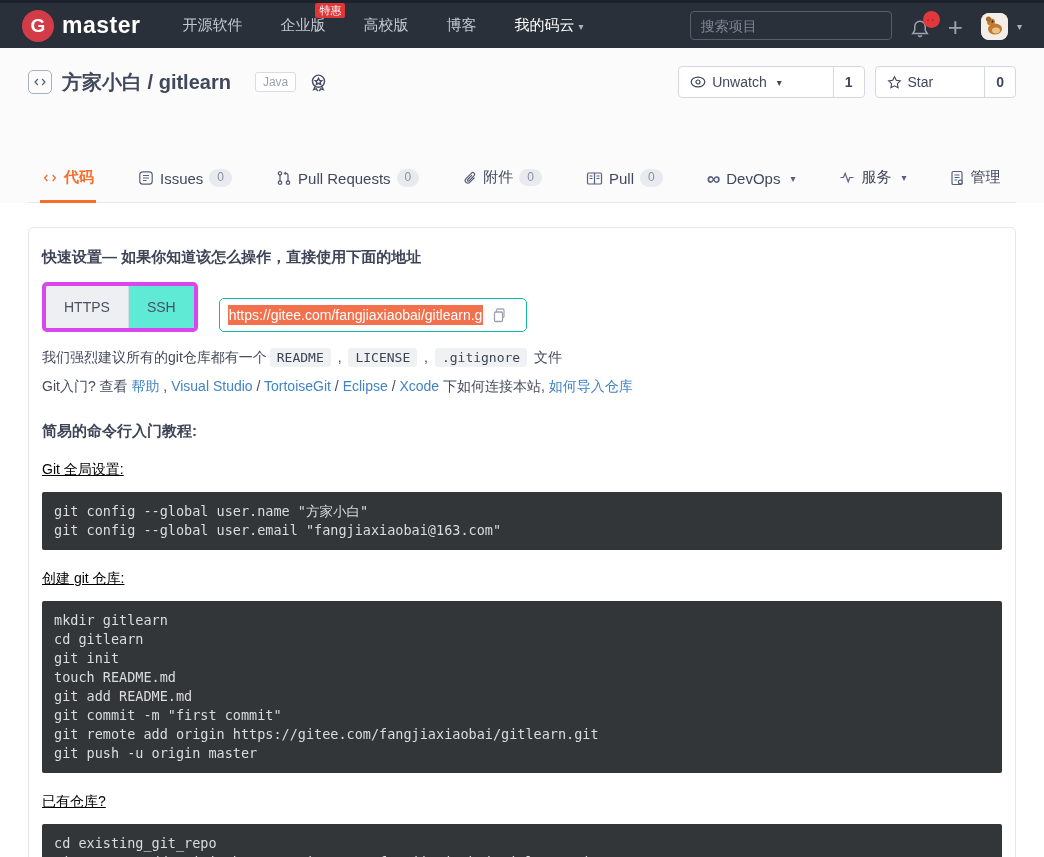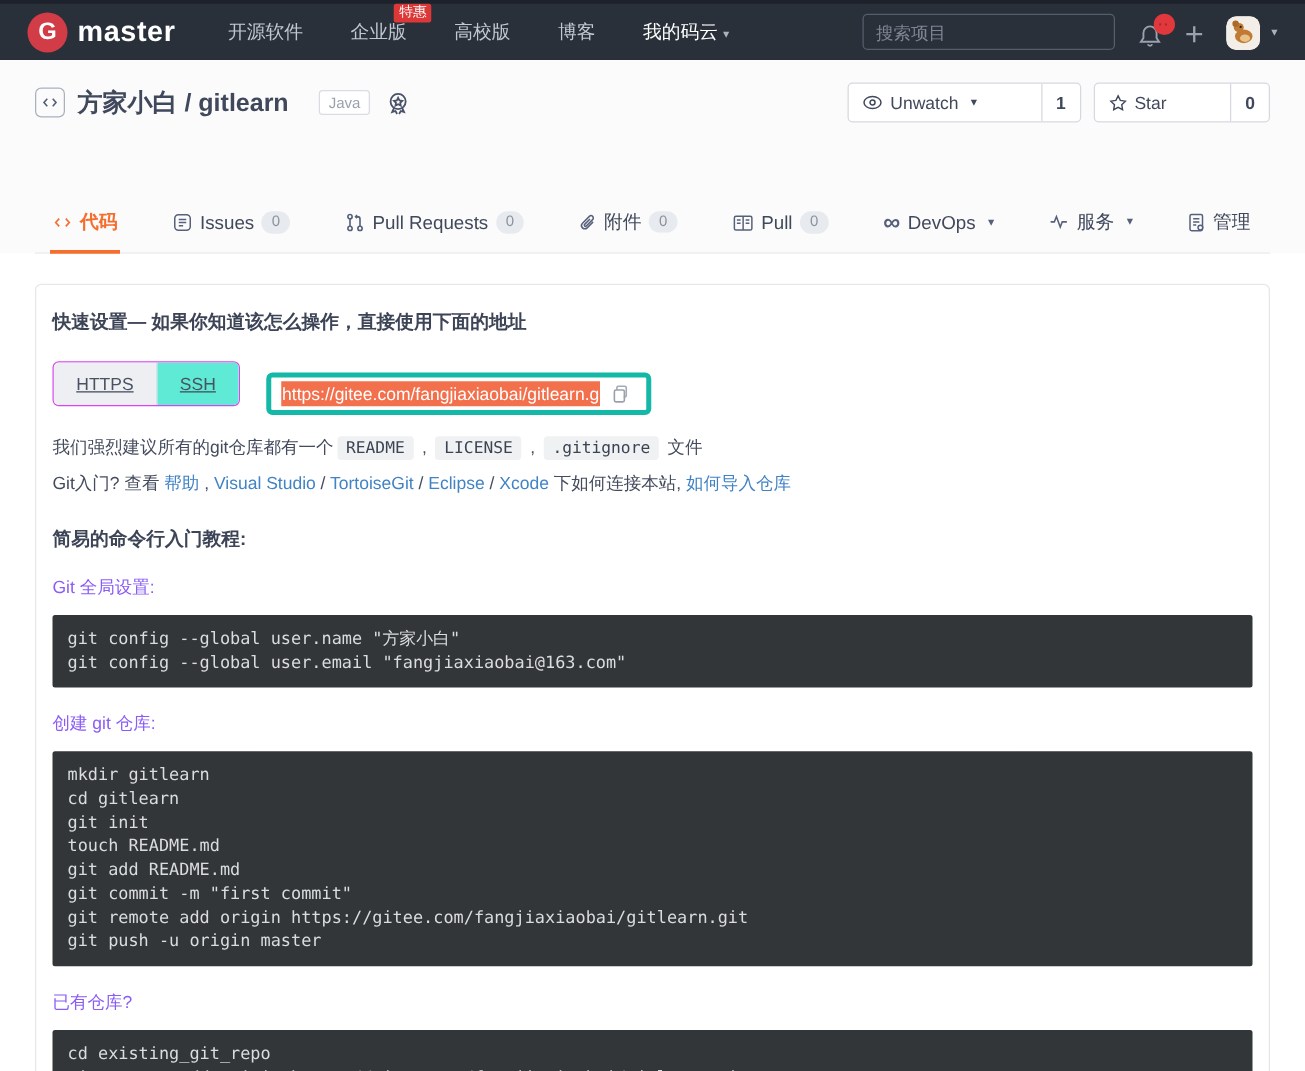--- a/index.html
+++ b/index.html
@@ -90,42 +90,42 @@
     background:#e7eaee; color:#8b919d; font-size:12px; border-radius:9px;
     padding:1px 8px; line-height:1.3;
   }
   .inf { font-size:19px; line-height:12px; font-weight:bold; }
 
   
   .main-area { padding:24px 28px 12px; background:#fff; }
   .card { border:1px solid #e5e7ea; border-radius:5px; padding:20px 13px 22px; }
   .qs-title { font-size:15px; font-weight:bold; color:#3c4456; }
   .proto-row { display:flex; align-items:center; margin-top:15px; }
-  .proto-group { display:flex; border:1px solid #d946ef; border-radius:5px; overflow:hidden; height:36px;text-decoration:underline; }
+  .proto-group { display:flex; border:4px solid #d946ef; border-radius:5px; overflow:hidden; height:50px; }
   .proto-btn { padding:0 18px; display:flex; align-items:center; font-size:14px; color:#4a5261; cursor:pointer; background:#5eead4; }
   .proto-btn.active { background:#edeff2; border-right:1px solid #d8dce1; }
   .url-input {
-    margin-left:21px; width:308px; height:34px; border:4px solid #14b8a6; border-radius:5px;
+    margin-left:21px; width:308px; height:34px; border:1px solid #14b8a6; border-radius:5px;
     display:flex; align-items:center; padding:0 8px; cursor:text; overflow:hidden;margin-top:16px;
   }
   .url-selected {
     background:#f3704d; color:#fff; font-size:14px; padding:2px 1px;
     white-space:nowrap; overflow:hidden;
   }
   .copy-icon { margin-left:7px; color:#9aa1ad; cursor:pointer; flex:none; }
 
   .para { margin-top:17px; font-size:14px; color:#434b5c; }
   .code-chip {
     font-family:"DejaVu Sans Mono","Liberation Mono",monospace;
     background:#eff1f3; border-radius:3px; padding:2px 7px; font-size:13px;
     color:#3c4352; margin:0 3px;
   }
   .link { color:#4183c4; cursor:pointer; text-decoration:none; }
   .sect-title { margin-top:26px; font-size:15px; font-weight:bold; color:#3c4456; }
-  .step-label { margin-top:20px; font-size:14px; color:#8b5cf6; }
+  .step-label { margin-top:20px; font-size:14px; color:#000000;text-decoration:underline; }
   pre.code-block {
     margin-top:13px; background:#333639; color:#dadcdf; border-radius:2px;
     padding:10px 12px; font-family:"DejaVu Sans Mono","Liberation Mono",monospace;
     font-size:13.5px; line-height:19px; white-space:pre; overflow:hidden;
   }
 </style>
 </head>
 <body>
 
 <div class="navbar">

